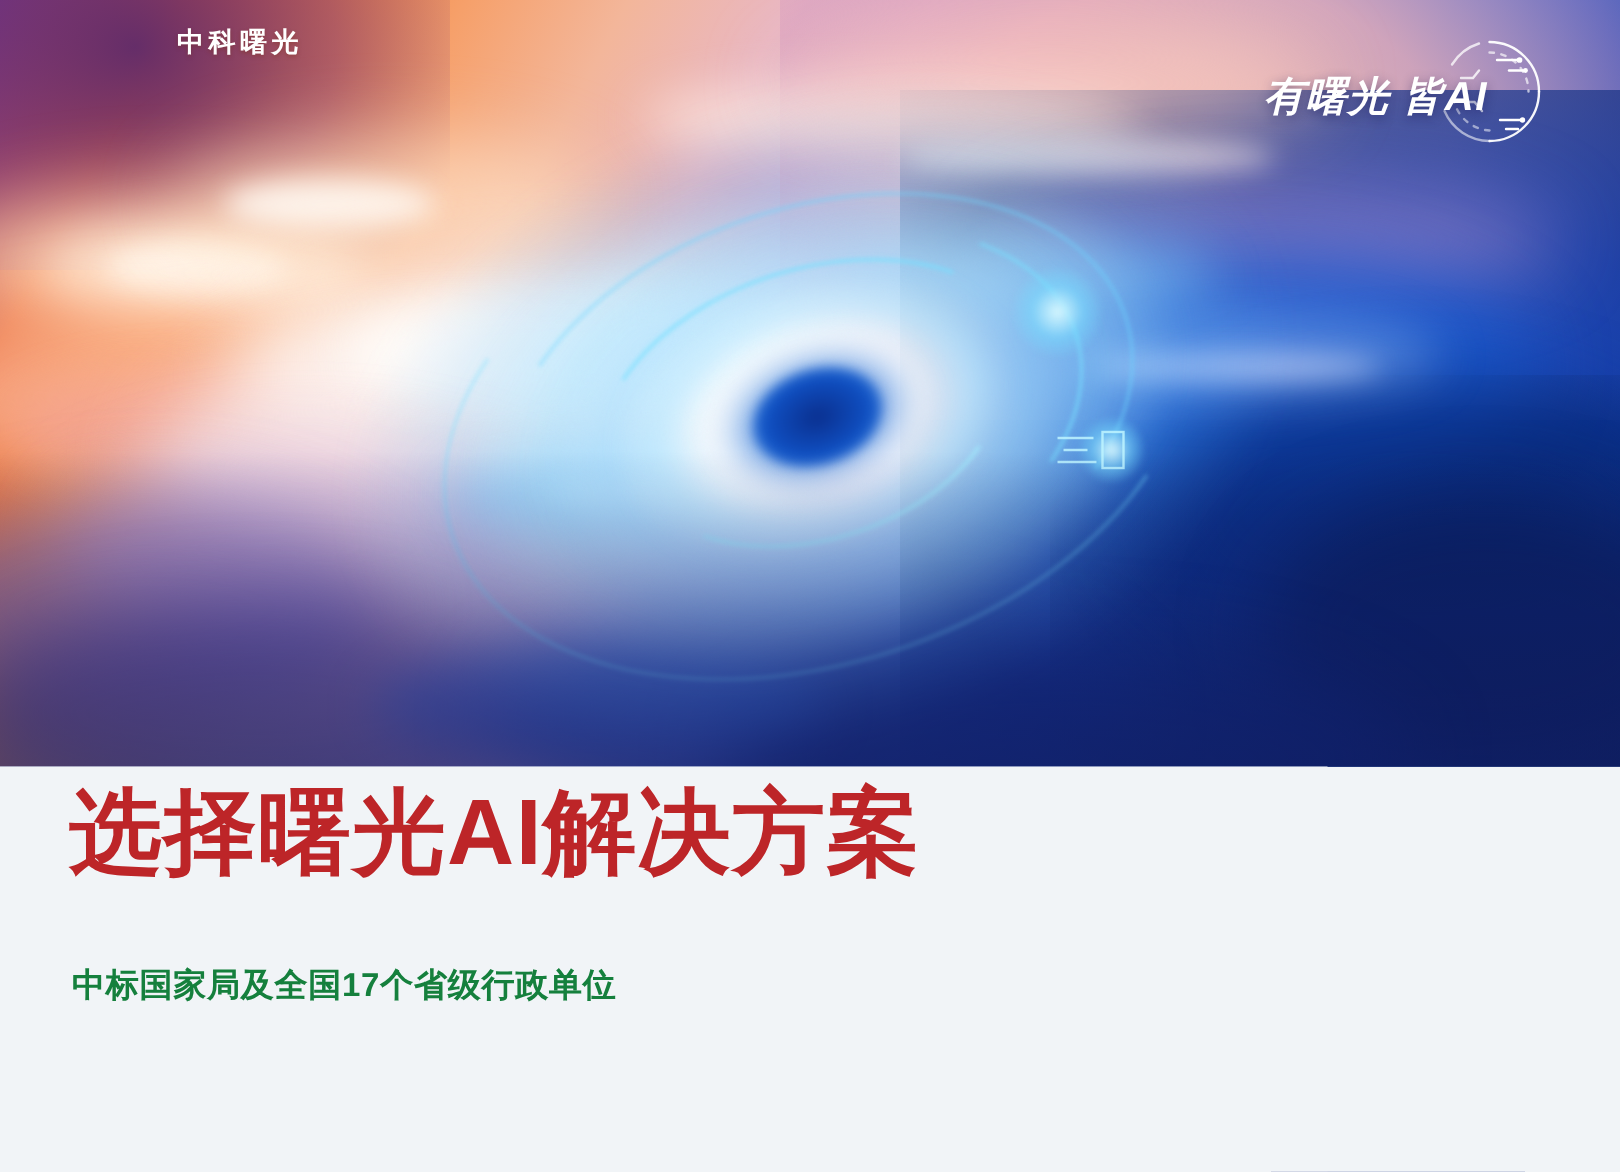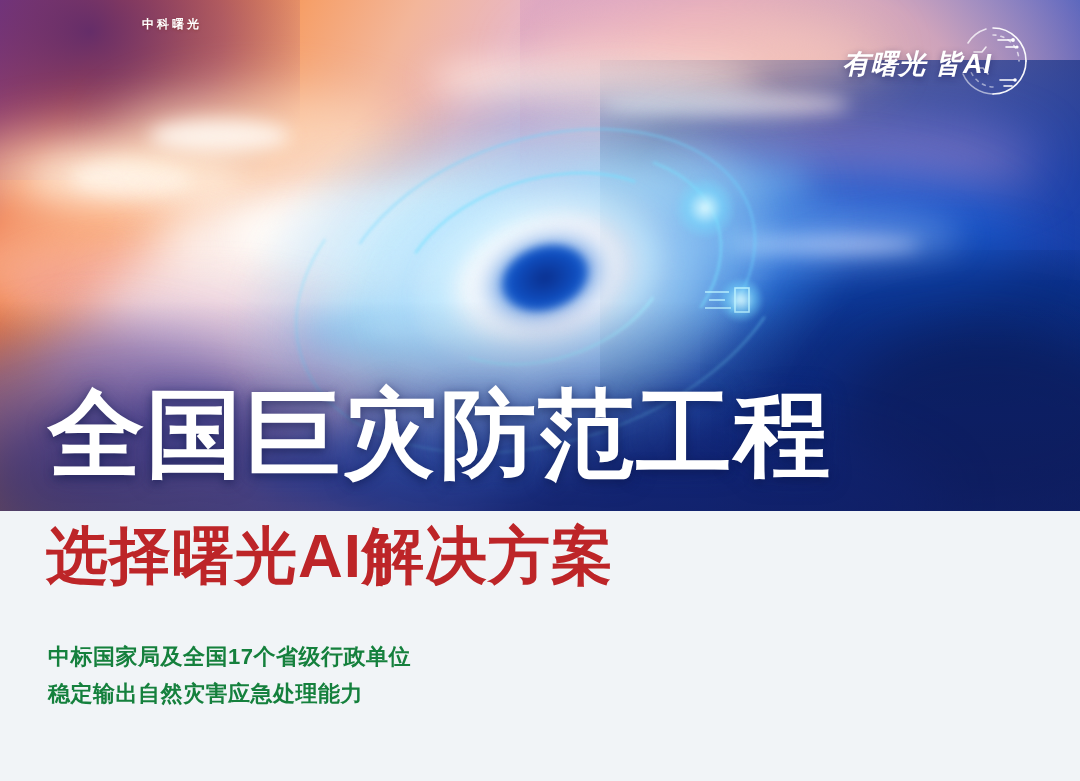--- a/index.html
+++ b/index.html
@@ -158,21 +158,21 @@
   
   .logo {
     position: absolute;
     left: 46px; top: 16px;
     width: 160px; height: 66px;
     z-index: 20;
   }
   .logo-cn {
     position: absolute;
     right: 4px; top: 0;
-    font-size: 12px;
+    font-size: 18px;
     font-weight: bold;
     letter-spacing: 3px;
     color: #ffffff;
     text-shadow: 0 1px 3px rgba(120,40,0,0.35);
     white-space: nowrap;
     text-align: right;
   }
   .logo-en {
     position: absolute;
     left: 0; top: 18px;
@@ -379,24 +379,22 @@
           <circle cx="59" cy="18" r="1.9" fill="#ffffff" stroke="none"></circle>
           <circle cx="63" cy="25" r="1.6" fill="#ffffff" stroke="none"></circle>
           <circle cx="61" cy="58" r="1.8" fill="#ffffff" stroke="none"></circle>
           <path d="M20 30 l8 0 l4 -5" opacity="0.8"></path>
           <path d="M22 46 l7 0 l5 6" opacity="0.7"></path>
         </g>
       </svg>
       <div class="slogan-text">有曙光 皆AI</div>
     </div>
 
-    <div class="headline">全国巨灾防范工程</div>
   </div>
 
   <div class="bottom">
     <div class="subhead">选择曙光AI解决方案</div>
     <div class="body-lines">
       <div class="body-line">中标国家局及全国17个省级行政单位</div>
-      <div class="body-line">稳定输出自然灾害应急处理能力</div>
     </div>
   </div>
 
 </div>
 
 </body></html>

